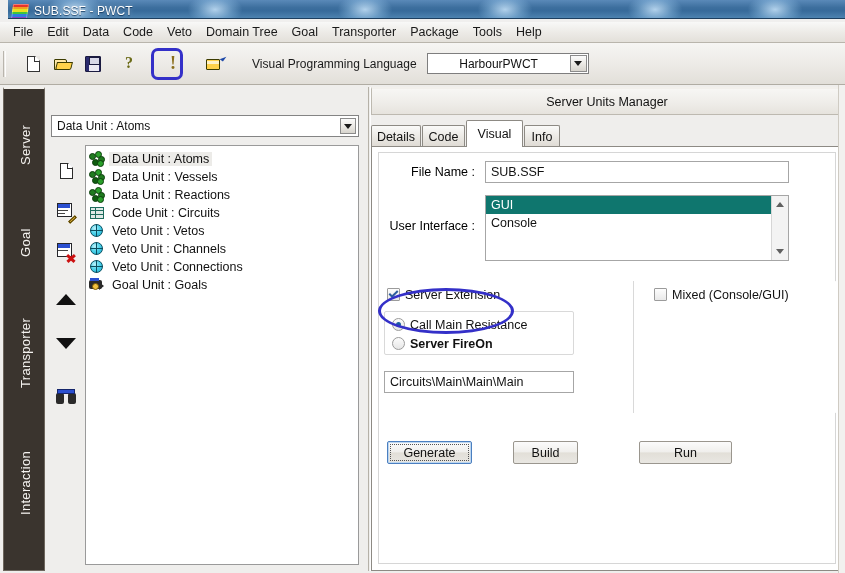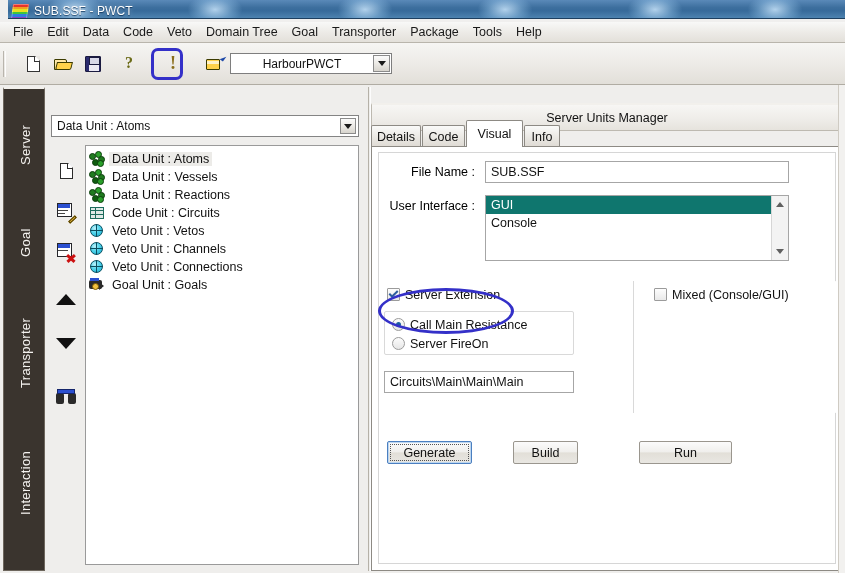--- a/index.html
+++ b/index.html
@@ -205,21 +205,21 @@
   .tico.goal .cam { position: absolute; left: 1px; top: 3px; width: 13px; height: 9px; background: #2a2a2a; border-radius: 2px; }
   .tico.goal .lens { position: absolute; left: 11px; top: 5px; width: 0; height: 0; border-top: 4px solid transparent; border-bottom: 4px solid transparent; border-left: 5px solid #2a2a2a; }
   .tico.goal .face { position: absolute; left: 4px; top: 6px; width: 7px; height: 7px; border-radius: 50%; background: #f0c040; border: 1px solid #7a5a00; }
   .tico.goal .top { position: absolute; left: 2px; top: 1px; width: 9px; height: 3px; background: #2b4fd0; }
 
   .vsplit { position: absolute; left: 368px; top: 2px; width: 3px; height: 484px; border-left: 1px solid #b5b1a8; border-right: 1px solid #fcfcfc; }
 
   
   .right-pane { position: absolute; left: 371px; top: 2px; width: 472px; height: 484px; }
   .rp-header {
-    position: absolute; left: 0; top: 16px; width: 472px; height: 28px;
+    position: absolute; left: 0; top: 0; width: 472px; height: 28px;
     background: linear-gradient(to bottom, #f7f6f4 0%, #eeece8 60%, #e6e3dd 100%);
     border: 1px solid #bdb9b0; border-top: 2px solid #f2f0ec;
     display: flex; align-items: center; justify-content: center;
   }
   .rp-header .t { font-size: 12.5px; color: #111; }
 
   .tabstrip { position: absolute; left: 0; top: 32px; width: 472px; height: 28px; }
   .tab {
     position: absolute; bottom: 0; height: 22px;
     background: linear-gradient(to bottom, #fafaf9 0%, #eae8e3 55%, #dedad3 100%);
@@ -353,20 +353,21 @@
       <span class="ico-bang">!</span>
     </div>
     <div class="tb-btn" style="margin-left:12px">
       <span class="ico-openarrow">
           <span class="bx"></span>
           <span class="bx2"></span>
           <span class="ar"></span>
         </span>
     </div>
 
+    <div class="tb-label">Visual Programming Language</div>
     <div class="tb-combo">
       <span class="val">HarbourPWCT</span>
       <span class="combo-arrow">
           <span class="tri-down"></span>
         </span>
     </div>
   </div>
 
   <div class="annot-rect" style="left:151px; top:48px; width:32px; height:32px;"></div>
 
@@ -535,21 +536,21 @@
 
       <div class="tabpanel">
         <div class="inner-box">
 
           <div class="frow" style="left:0px; top:8px; width:410px;">
             <span class="flabel" style="width:96px;">File Name :</span>
             <span class="tinput" style="margin-left:10px; width:304px; height:22px;">SUB.SSF</span>
           </div>
 
           <div class="frow" style="left:0px; top:46px; width:120px;">
-            <span class="flabel" style="width:96px;">User Interface :</span>
+            <span class="flabel" style="width:96px;margin-top:20px;">User Interface :</span>
           </div>
           <div class="listbox" style="left:106px; top:42px; width:304px; height:66px;">
             <div class="lb-item sel" style="width:286px;">GUI</div>
             <div class="lb-item" style="width:286px;">Console</div>
             <div class="lb-scroll">
               <span class="sb">
                   <span class="tri-s-up"></span>
                 </span>
               <span class="sb">
                   <span class="tri-s-dn"></span>
@@ -565,21 +566,21 @@
               <span>Server Extension</span>
             </div>
 
             <div class="group-box" style="left:5px; top:30px; width:190px; height:44px;">
               <div class="optrow" style="padding-left:7px; margin-top:3px;">
                 <span class="radio">
                     <span class="dot"></span>
                   </span>
                 <span>Call Main Resistance</span>
               </div>
-              <div class="optrow" style="padding-left:7px;">
+              <div class="optrow" style="padding-left:7px;font-weight:bold;">
                 <span class="radio"></span>
                 <span>Server FireOn</span>
               </div>
             </div>
 
             <span class="tinput" style="position:absolute; left:5px; top:90px; width:190px; height:22px;">Circuits\Main\Main\Main</span>
           </div>
 
           <div style="position:absolute; left:254px; top:128px; width:1px; height:132px; background:#d9d9d9;"></div>
 

